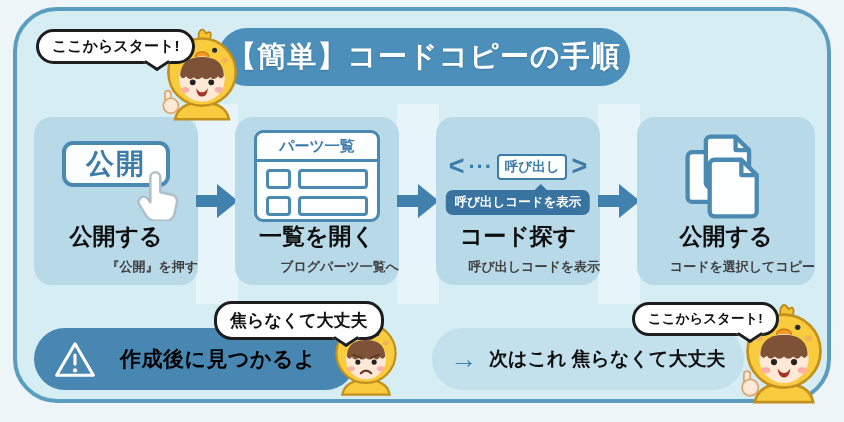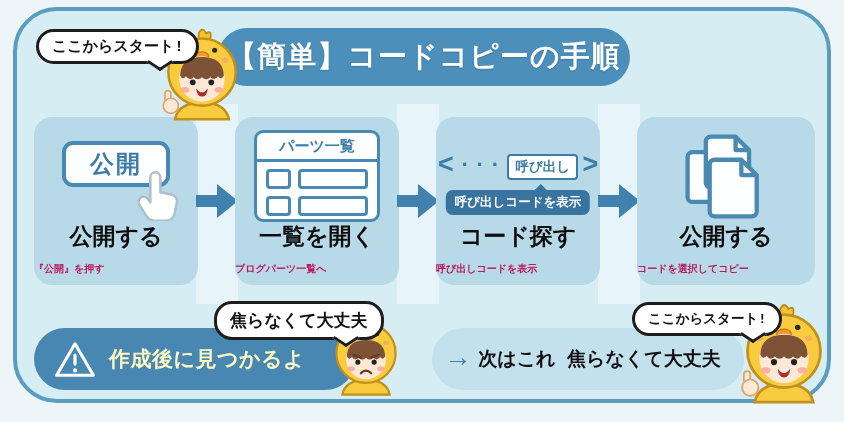--- a/index.html
+++ b/index.html
@@ -1,21 +1,21 @@
 <!DOCTYPE html>
 <html><head>
 <meta charset="utf-8">
 <style>
   * { margin:0; padding:0; box-sizing:border-box; }
   body {
     background:#edf5f8;
     font-family:"Liberation Sans","DejaVu Sans",sans-serif;
     width:844px; height:422px; overflow:hidden;
   }
-  .canvas { position:relative; width:688px; height:422px; background:#edf5f8;font-family:Liberation Mono, monospace; }
+  .canvas { position:relative; width:688px; height:422px; background:#edf5f8; }
 
   .panel {
     position:absolute; left:13px; top:7px; width:818px; height:396px;
     background:#d6edf4; border:4px solid #5b9dc0; border-radius:44px; z-index:1;
   }
   .bg-stripe {
     position:absolute; top:104px; height:200px; width:42px;
     background:rgba(255,255,255,.42); z-index:2;
   }
   .stripe-1 { left:196px; } .stripe-2 { left:397px; } .stripe-3 { left:598px; }
@@ -56,31 +56,31 @@
     position:absolute; top:117px; height:168px; width:164px;
     background:#b7d9e8; border-radius:18px; z-index:3;
   }
   .step-1 { left:34px; }  .step-2 { left:235px; }
   .step-3 { left:436px; } .step-4 { left:637px; width:178px; }
   .step-heading {
     position:absolute; bottom:33px; left:0; right:0; text-align:center;
     font-size:23px; font-weight:bold; color:#0e0e0e;
   }
   .step-sub {
-    position:absolute; bottom:9px; left:0; right:0; text-align:left;
-    font-size:10px; font-weight:bold; color:#be185d; white-space:nowrap;
+    position:absolute; bottom:9px; left:0; right:0; text-align:right;
+    font-size:13px; font-weight:bold; color:#404040; white-space:nowrap;
   }
 
   
   .publish-btn {
     position:absolute; left:50%; transform:translateX(-50%); top:24px;
     width:108px; height:46px; background:#fdfeff;
     border:4px solid #4a8ab2; border-radius:11px;
     display:flex; align-items:center; justify-content:center;
-    color:#3c7ca8; font-size:24px; font-weight:bold; letter-spacing:2px;
+    color:#3c7ca8; font-size:28px; font-weight:bold; letter-spacing:2px;
   }
   .hand-cursor { position:absolute; right:16px; top:50px; width:50px; height:54px; }
 
   
   .list-window {
     position:absolute; left:50%; transform:translateX(-50%); top:13px;
     width:126px; height:92px; background:#fdfeff;
     border:3.5px solid #4a8ab2; border-radius:9px; overflow:hidden;
   }
   .list-window-header {
@@ -121,21 +121,21 @@
   
   .flow-arrow { position:absolute; top:181px; width:44px; height:40px; z-index:3; }
   .arrow-1 { left:195px; } .arrow-2 { left:396px; } .arrow-3 { left:597px; }
 
   
   .footer-pill {
     position:absolute; top:328px; height:62px; border-radius:31px; z-index:5;
     display:flex; align-items:center;
   }
   .left-pill {
-    left:34px; width:322px; background:#4787b2; color:#fef9c3; padding-left:20px; gap:13px;
+    left:34px; width:322px; background:#4787b2; color:#000000; padding-left:20px; gap:24px;
   }
   .left-pill .pill-text { font-size:21px; font-weight:bold; letter-spacing:.5px; }
   .warning-icon { width:42px; height:39px; flex:0 0 auto; }
   .right-pill {
     left:432px; width:312px; background:#c3e1ed; color:#101010; padding-left:18px; gap:12px;
   }
   .right-arrow-glyph { color:#3f83b0; font-size:27px; font-weight:bold; line-height:1; }
   .right-pill .pill-text { font-size:19px; font-weight:bold; white-space:nowrap; }
 </style>
 </head>

